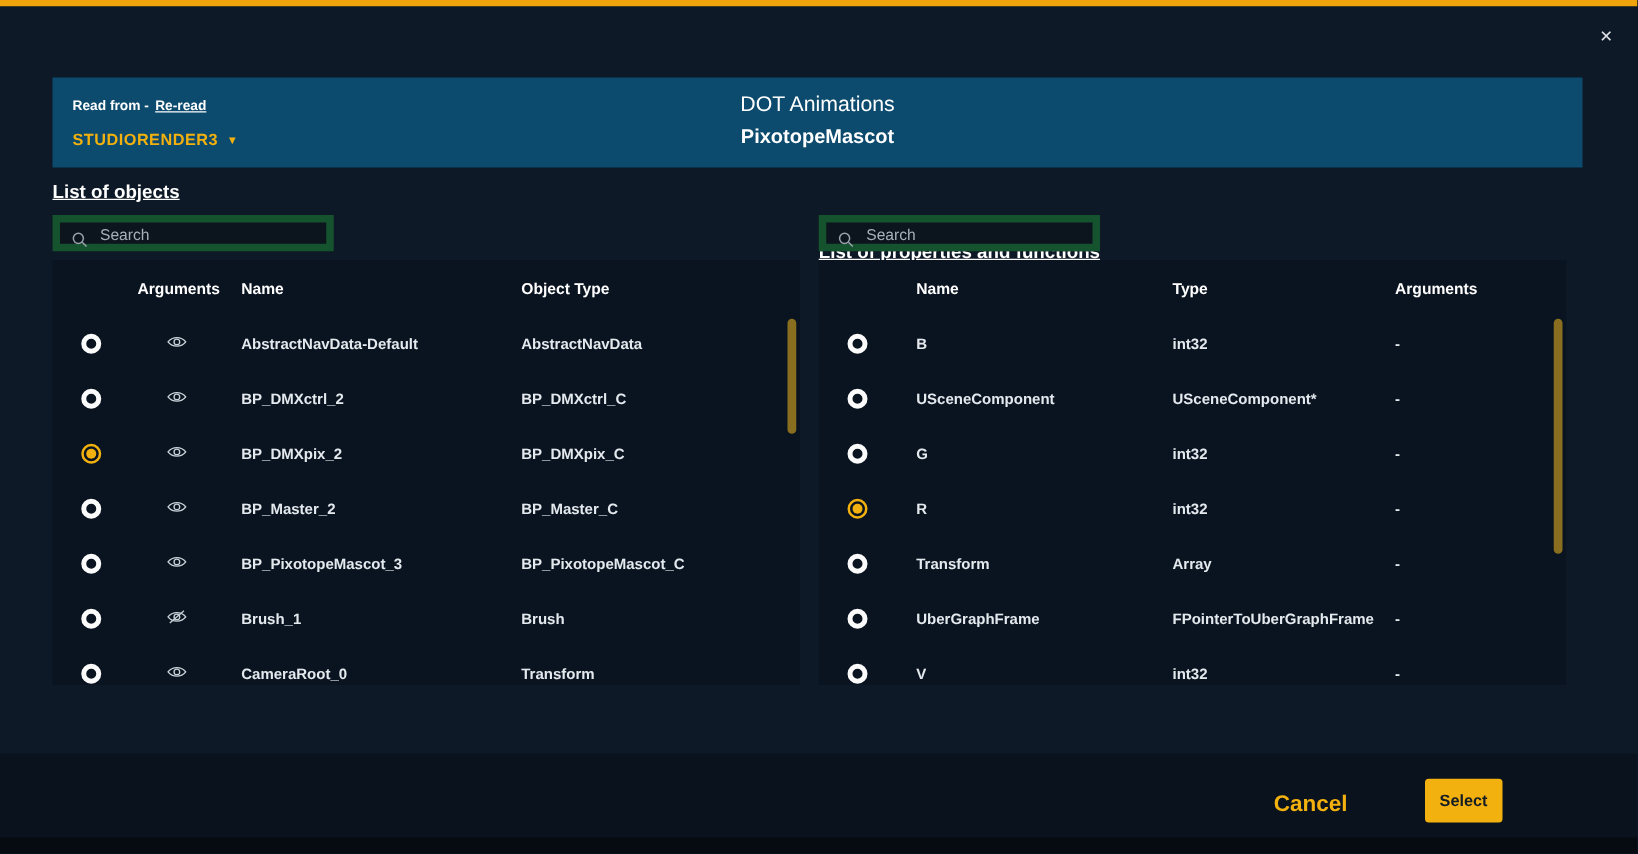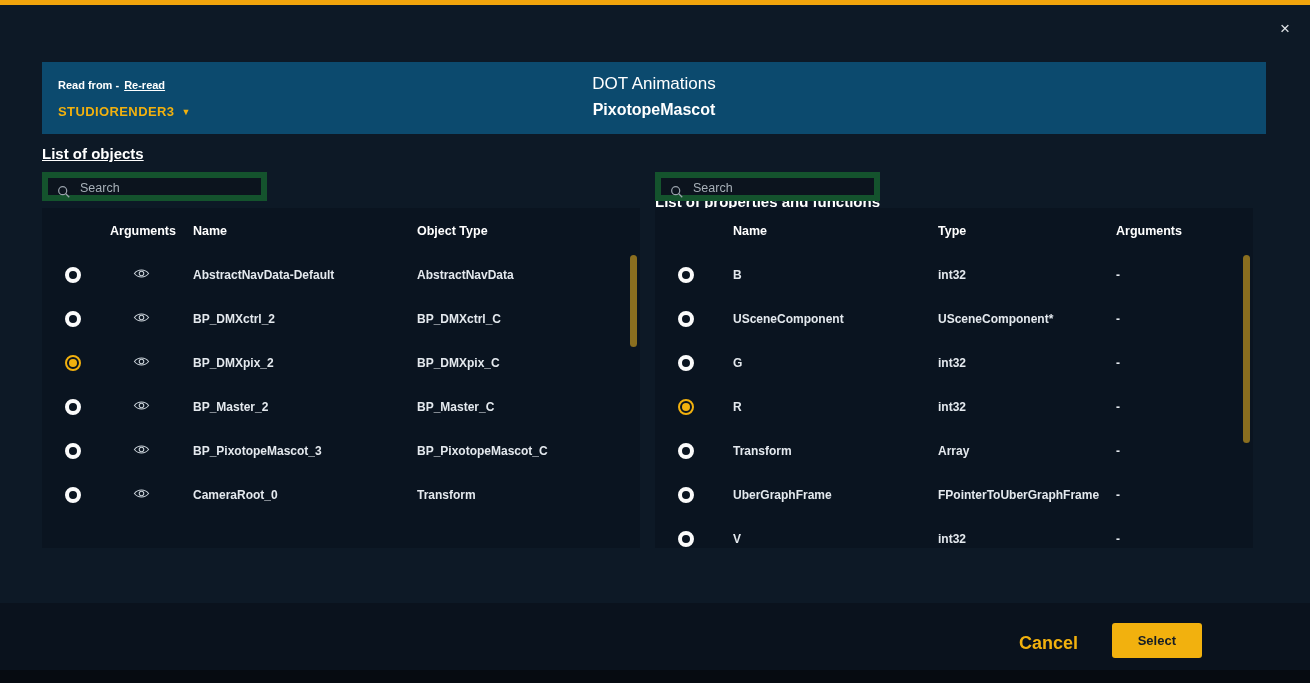--- a/index.html
+++ b/index.html
@@ -51,21 +51,21 @@
     border-radius:50%;background:#f2b10e;}
   .thumb{position:absolute;right:3px;width:7px;border-radius:4px;background:#8a6e1f;cursor:pointer;}
   #thumb1{top:47px;height:92px;}
   #thumb2{top:47px;height:188px;}
   
   .footer-band{position:absolute;left:0;right:0;top:603px;bottom:0;background:#0a121d;}
   .bottom-edge{position:absolute;left:0;right:0;bottom:0;height:13px;background:#060b11;}
   .cancel{position:absolute;top:632px;right:226px;color:#f2b10e;font-weight:700;font-size:18px;
     background:none;border:none;cursor:pointer;font-family:inherit;}
   .select{position:absolute;top:623px;right:108px;background:#f2b10e;color:#141c26;font-weight:700;
-    font-size:13px;border:none;border-radius:3px;padding:10px 26px;cursor:pointer;font-family:inherit;}
+    font-size:13px;border:none;border-radius:3px;padding:10px 12px;cursor:pointer;font-family:inherit;}
 </style>
 </head>
 <body>
 
 <div class="accent-bar"></div>
 <div class="close">×</div>
 
 <div class="header-band">
   <div class="read-from">
     <span>Read from -</span><span class="reread">Re-read</span>
@@ -164,20 +164,34 @@
         <div>BP_PixotopeMascot_C</div>
       </div>
       <div class="trow g1">
         <div class="cradio">
           <span class="radio"></span>
         </div>
         <div class="ceye">
           <span><svg width="17" height="13" viewBox="0 0 24 18">
               <path d="M2 9 C7 2.5, 17 2.5, 22 9 C17 15.5, 7 15.5, 2 9 Z" fill="none" stroke="currentColor" stroke-width="1.5"></path>
               <circle cx="12" cy="9" r="3.2" fill="none" stroke="currentColor" stroke-width="1.5"></circle>
+              <line x1="4" y1="16" x2="20" y2="2" stroke="currentColor" stroke-width="1.5"></line>
+            </svg></span>
+        </div>
+        <div>Brush_1</div>
+        <div>Brush</div>
+      </div>
+      <div class="trow g1">
+        <div class="cradio">
+          <span class="radio"></span>
+        </div>
+        <div class="ceye">
+          <span><svg width="17" height="13" viewBox="0 0 24 18">
+              <path d="M2 9 C7 2.5, 17 2.5, 22 9 C17 15.5, 7 15.5, 2 9 Z" fill="none" stroke="currentColor" stroke-width="1.5"></path>
+              <circle cx="12" cy="9" r="3.2" fill="none" stroke="currentColor" stroke-width="1.5"></circle>
             </svg></span>
         </div>
         <div>CameraRoot_0</div>
         <div>Transform</div>
       </div>
     </div>
   <div class="thumb" id="thumb1"></div>
 </div>
 
 <div class="panel-title" id="propTitle">List of properties and functions</div>

